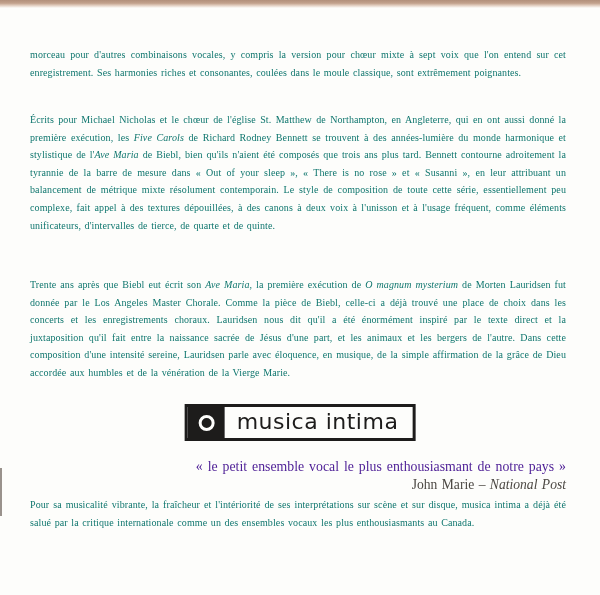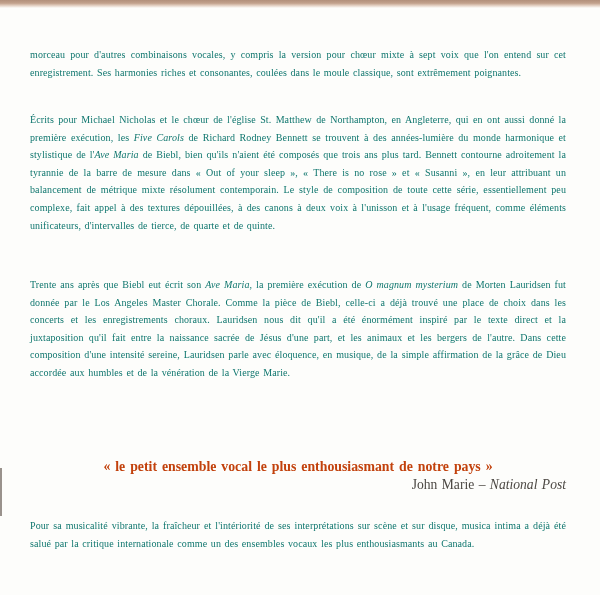--- a/index.html
+++ b/index.html
@@ -39,21 +39,21 @@
     line-height: 17.6px;
     color: #0f766e;
     text-align: justify;
     word-spacing: 1px;
     letter-spacing: .1px;
   }
   .body-text em { }
   .p1 { top: 36px; }
   .p2 { top: 101px; }
   .p3 { top: 266px; }
-  .p4 { top: 507px; }
+  .p4 { top: 486px; }
 
   
   .logo-box {
     position: absolute;
     top: 404px;
     left: 50%;
     transform: translateX(-50%);
     display: inline-flex;
     align-items: stretch;
     border: 3px solid #1d1c1b;
@@ -82,24 +82,24 @@
     letter-spacing: .5px;
     color: #1d1c1b;
     white-space: nowrap;
   }
 
   .press-quote {
     position: absolute;
     top: 459px;
     left: 30px;
     width: 536px;
-    text-align: center;
-    font-weight: bold;
+    text-align: right;
+    font-weight: normal;
     font-size: 13.8px;
-    color: #c2410c;
+    color: #4c1d95;
     word-spacing: 1.5px;
   }
   .attribution {
     position: absolute;
     top: 477px;
     right: 34px;
     font-size: 13.6px;
     color: #4c4843;
     word-spacing: 1px;
   }
@@ -112,20 +112,26 @@
 
   <div class="top-edge"></div>
   <div class="left-artifact" style="top:468px;height:48px;"></div>
 
   <p class="body-text p1"><span>morceau pour d'autres combinaisons vocales, y compris la version pour chœur mixte à sept voix que l'on entend sur cet enregistrement. Ses harmonies riches et consonantes, coulées dans le moule classique, sont extrêmement poignantes.</span></p>
 
   <p class="body-text p2"><span>Écrits pour Michael Nicholas et le chœur de l'église St. Matthew de Northampton, en Angleterre, qui en ont aussi donné la première exécution, les </span><em>Five Carols</em><span> de Richard Rodney Bennett se trouvent à des années-lumière du monde harmonique et stylistique de l'</span><em>Ave Maria</em><span> de Biebl, bien qu'ils n'aient été composés que trois ans plus tard. Bennett contourne adroitement la tyrannie de la barre de mesure dans « Out of your sleep », « There is no rose » et « Susanni », en leur attribuant un balancement de métrique mixte résolument contemporain. Le style de composition de toute cette série, essentiellement peu complexe, fait appel à des textures dépouillées, à des canons à deux voix à l'unisson et à l'usage fréquent, comme éléments unificateurs, d'intervalles de tierce, de quarte et de quinte.</span></p>
 
   <p class="body-text p3"><span>Trente ans après que Biebl eut écrit son </span><em>Ave Maria</em><span>, la première exécution de </span><em>O magnum mysterium</em><span> de Morten Lauridsen fut donnée par le Los Angeles Master Chorale. Comme la pièce de Biebl, celle-ci a déjà trouvé une place de choix dans les concerts et les enregistrements choraux. Lauridsen nous dit qu'il a été énormément inspiré par le texte direct et la juxtaposition qu'il fait entre la naissance sacrée de Jésus d'une part, et les animaux et les bergers de l'autre. Dans cette composition d'une intensité sereine, Lauridsen parle avec éloquence, en musique, de la simple affirmation de la grâce de Dieu accordée aux humbles et de la vénération de la Vierge Marie.</span></p>
 
+  <div class="logo-box">
+    <div class="logo-left">
+      <div class="ring"></div>
+    </div>
+    <div class="logo-right">musica intima</div>
+  </div>
 
   <div class="press-quote">«  le petit ensemble vocal le plus enthousiasmant de notre pays  »</div>
 
   <div class="attribution"><span>John Marie – </span><em>National Post</em></div>
 
   <p class="body-text p4"><span>Pour sa musicalité vibrante, la fraîcheur et l'intériorité de ses interprétations sur scène et sur disque, musica intima a déjà été salué par la critique internationale comme un des ensembles vocaux les plus enthousiasmants  au Canada.</span></p>
 
 </div>
 
 </body></html>

